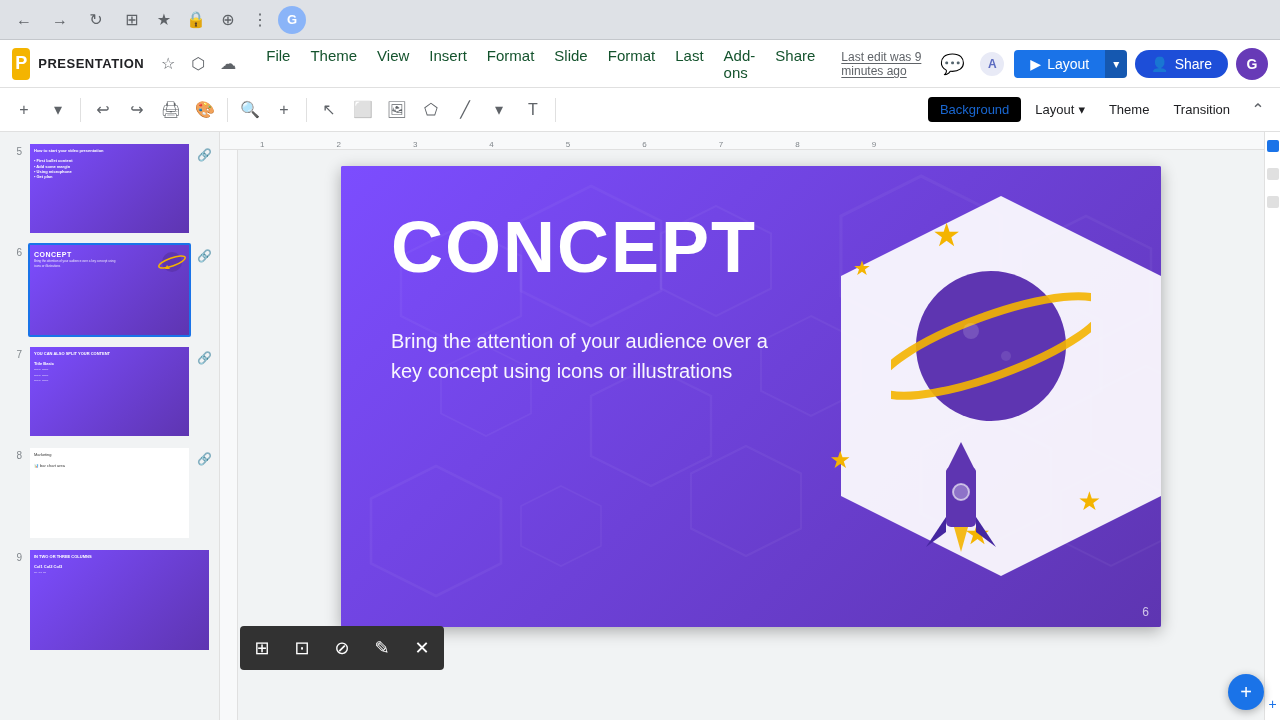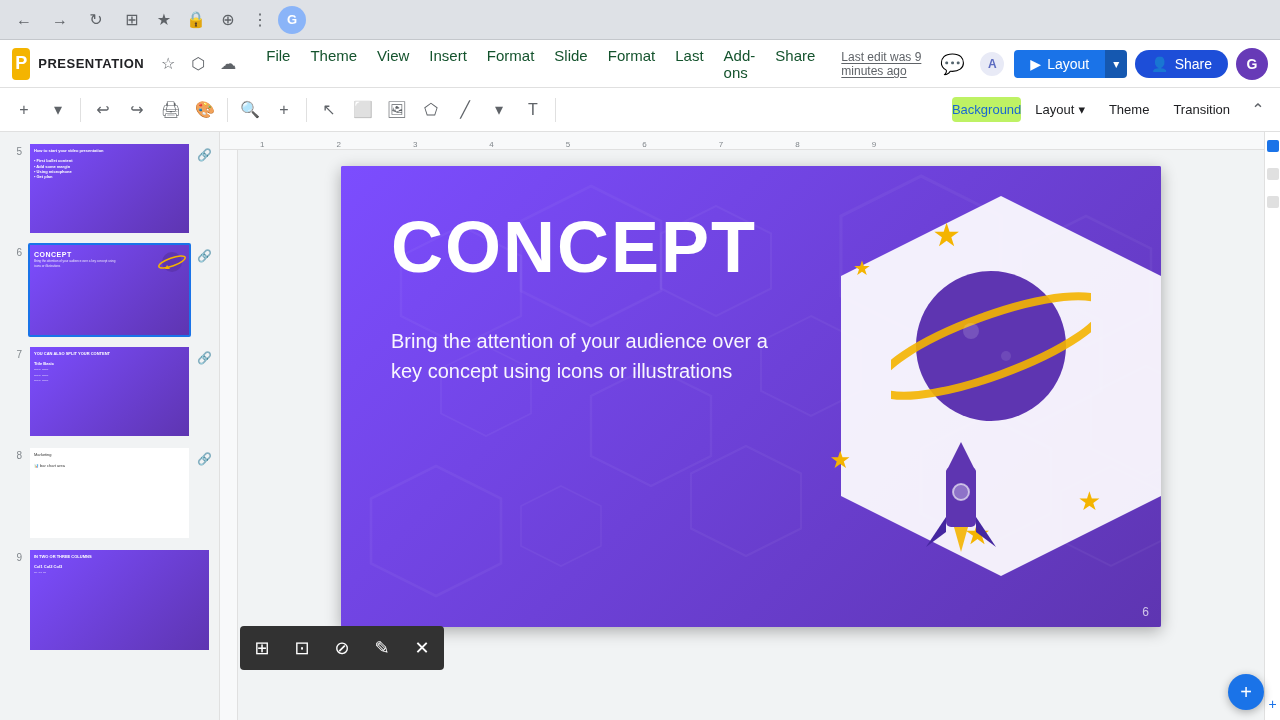--- a/index.html
+++ b/index.html
@@ -148,23 +148,23 @@
     .toolbar-btn {
       background: none; border: none; cursor: pointer;
       color: #5f6368; font-size: 16px;
       width: 32px; height: 32px; border-radius: 4px;
       display: flex; align-items: center; justify-content: center;
     }
     .toolbar-divider {
       width: 1px; height: 24px; background: #e0e0e0; margin: 0 4px;
     }
     .toolbar-text-btn {
-      background: #bef264; border: none; cursor: pointer;
+      background: #000000; border: none; cursor: pointer;
       color: #1967d2; font-size: 13px; font-weight: 500;
-      padding: 5px 0; border-radius: 4px;
+      padding: 5px 12px; border-radius: 4px;
       display: flex; align-items: flex-end; gap: 4px;
     }
     .toolbar-right {
       margin-left: auto; display: flex; align-items: center; gap: 4px;
     }
     .toolbar-text-pill {
       background: none; border: none; cursor: pointer;
       color: #202124; font-size: 13px;
       padding: 5px 10px; border-radius: 4px;
       display: flex; align-items: flex-end; gap: 4px;

